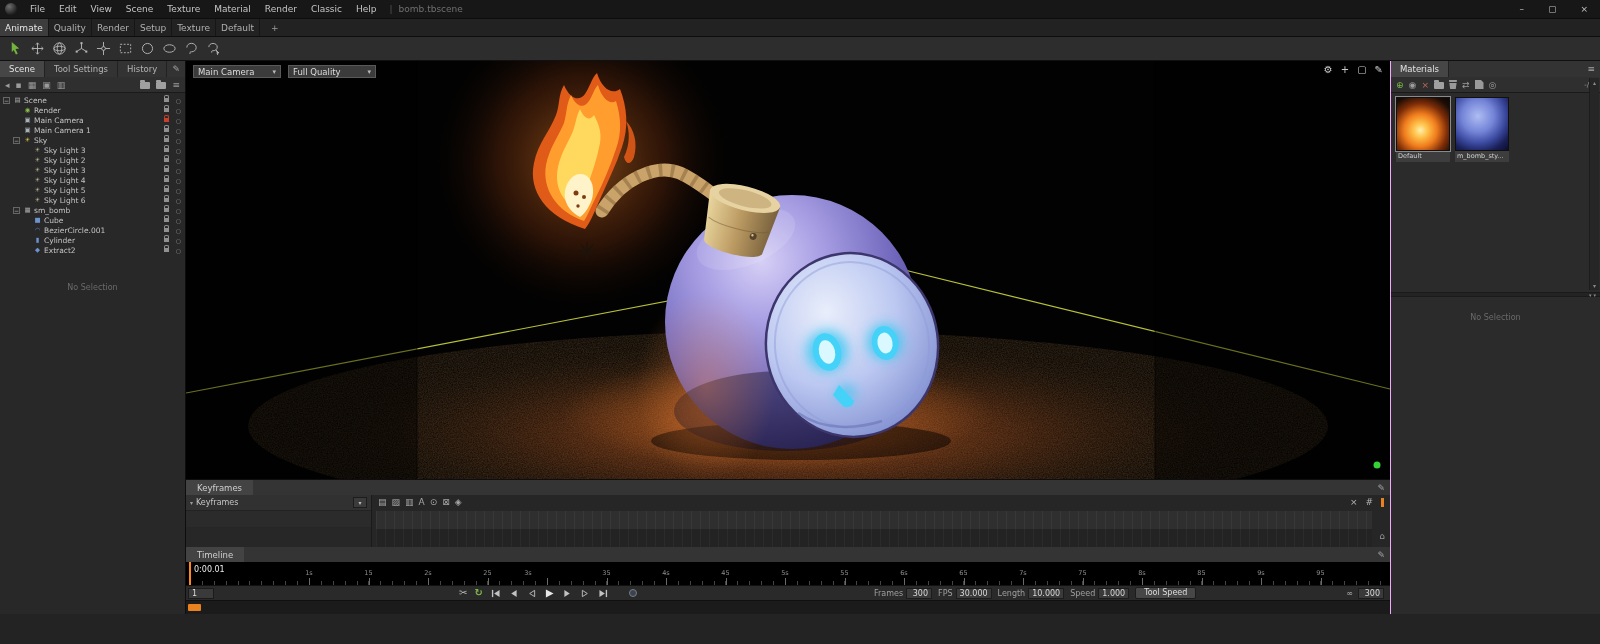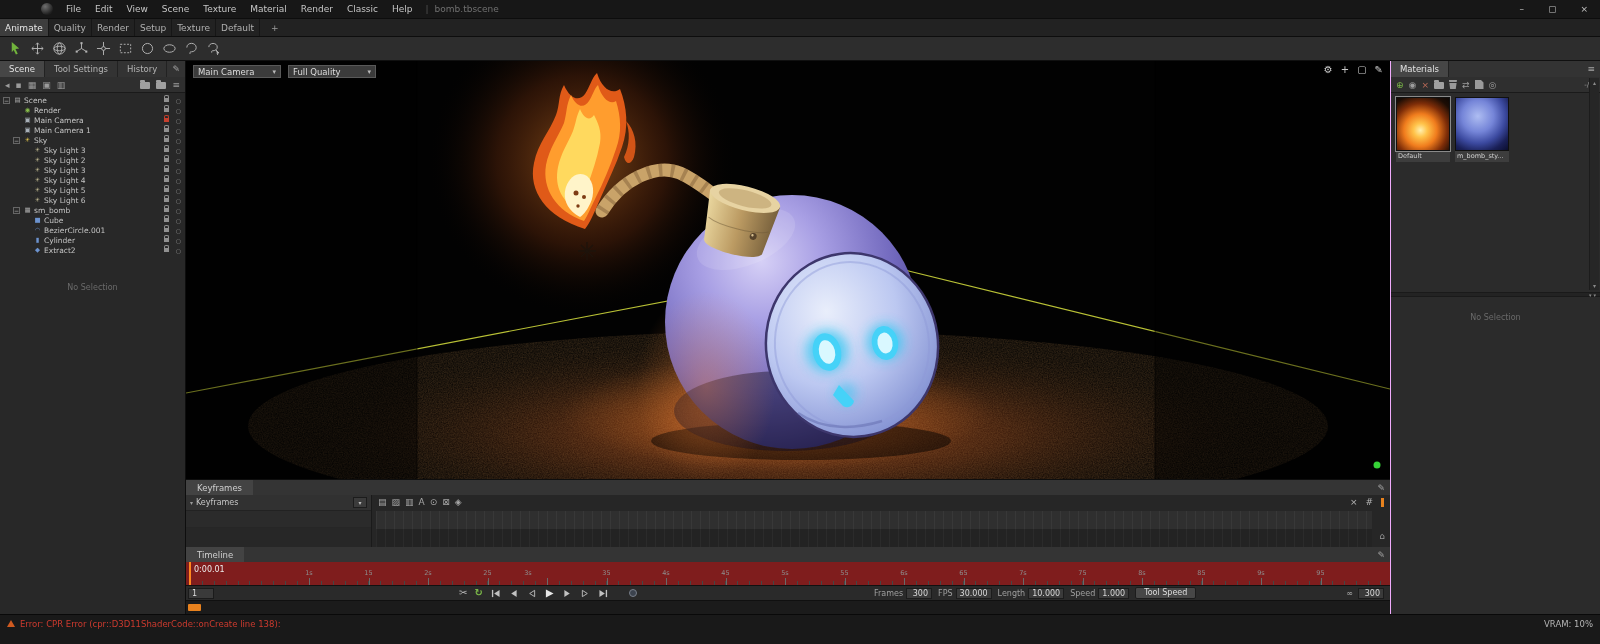--- a/index.html
+++ b/index.html
@@ -1,21 +1,21 @@
 <!DOCTYPE html>
 <html><head>
 <meta charset="utf-8">
 <style>
 *{margin:0;padding:0;box-sizing:border-box;}
 html,body{width:1600px;height:644px;background:#141414;font-family:"DejaVu Sans","Liberation Sans",sans-serif;}
 #app{position:relative;width:1600px;height:644px;overflow:hidden;background:#232323;color:#c6c6c6;}
 .abs{position:absolute;}
 
 
-#titlebar{left:0;top:0;width:1600px;height:18px;background:#171717;display:flex;align-items:center;font-size:9px;color:#c6c6c6;padding-left:36px;}
+#titlebar{left:0;top:0;width:1600px;height:18px;background:#171717;display:flex;align-items:center;font-size:9px;color:#c6c6c6;}
 .logo{width:12px;height:12px;border-radius:50%;background:radial-gradient(circle at 35% 30%,#6f6f6f,#1e1e1e 72%);margin:0 6px 0 5px;flex:none;}
 .menus{display:flex;}
 .menu-item{padding:0 7px;line-height:18px;}
 .doc-sep{color:#555;padding:0 6px;}
 .doc-name{color:#707070;}
 .win-btns{margin-left:auto;display:flex;gap:24px;padding-right:12px;color:#c2c2c2;font-size:9px;}
 
 
 #wsbar{left:0;top:18px;width:1600px;height:19px;background:#222;display:flex;align-items:stretch;font-size:9px;color:#b0b0b0;border-top:1px solid #0d0d0d;border-bottom:1px solid #0d0d0d;}
 .ws-tab{padding:0 5px;display:flex;align-items:center;border-right:1px solid #161616;}
@@ -70,21 +70,21 @@
 .kf-left-row2{height:19px;background:#272727;}
 .kf-icons{position:absolute;left:192px;top:17px;display:flex;gap:5px;color:#a5a5a5;font-size:9px;}
 .kf-right-icons{position:absolute;right:6px;top:17px;display:flex;gap:8px;color:#b5b5b5;font-size:9px;align-items:center;}
 .kf-playbar{width:3px;height:9px;background:#e8821e;}
 .kf-track1{position:absolute;left:190px;top:31px;right:18px;height:18px;background:#2f2f2f;background-image:repeating-linear-gradient(90deg,#383838 0 1px,transparent 1px 9px);}
 .kf-track2{position:absolute;left:190px;top:49px;right:18px;height:19px;background:#232323;background-image:repeating-linear-gradient(90deg,#2b2b2b 0 1px,transparent 1px 9px);}
 .kf-home{position:absolute;right:5px;top:51px;color:#9a9a9a;font-size:9px;}
 
 
 #tlpanel{left:186px;top:547px;width:1204px;height:67px;background:#242424;}
-.tl-ruler{position:absolute;left:0;top:15px;right:0;height:24px;background:#7f1d1d;border-bottom:1px solid #111;}
+.tl-ruler{position:absolute;left:0;top:15px;right:0;height:24px;background:#000000;border-bottom:1px solid #111;}
 .tl-ruler:before{content:"";position:absolute;left:4px;right:2px;bottom:0;height:4px;background:repeating-linear-gradient(90deg,#454545 0 1px,transparent 1px 11.9px);}
 .tick{position:absolute;bottom:0;width:1px;height:7px;background:#6a6a6a;}
 .tick-label{position:absolute;bottom:8px;font-size:6.5px;color:#8e8e8e;transform:translateX(-50%);}
 .tl-playhead{position:absolute;left:3px;top:0;bottom:0;width:2px;background:#ff871e;}
 .tl-time{position:absolute;left:8px;top:3px;font-size:8px;color:#ececec;}
 .tl-controls{position:absolute;left:0;top:39px;right:0;height:14px;background:#2a2a2a;display:flex;align-items:center;padding-right:6px;font-size:8px;}
 .frame-box{width:26px;height:11px;background:#3a3a3a;border:1px solid #1b1b1b;color:#ddd;font-size:8px;line-height:9px;padding:0 3px;margin-left:2px;}
 .transport{display:flex;gap:7px;align-items:center;margin-left:245px;}
 .tp svg{width:11px;height:9px;fill:#c2c2c2;display:block;}
 .tp.hollow svg path{fill:none;stroke:#c2c2c2;}
@@ -665,19 +665,14 @@
         <div class="mat-name">m_bomb_sty...</div>
       </div>
     </div>
     <div class="rp-divider">
       <span>▾</span>
       <span>▾</span>
     </div>
     <div class="rp-empty">No Selection</div>
   </div>
 
-  <div id="statusbar" class="abs">
-    <span class="err-icon"></span>
-    <span class="err-text">Error: CPR Error (cpr::D3D11ShaderCode::onCreate line 138):</span>
-    <span class="vram">VRAM: 10%</span>
-  </div>
 
 </div>
 
 </body></html>

